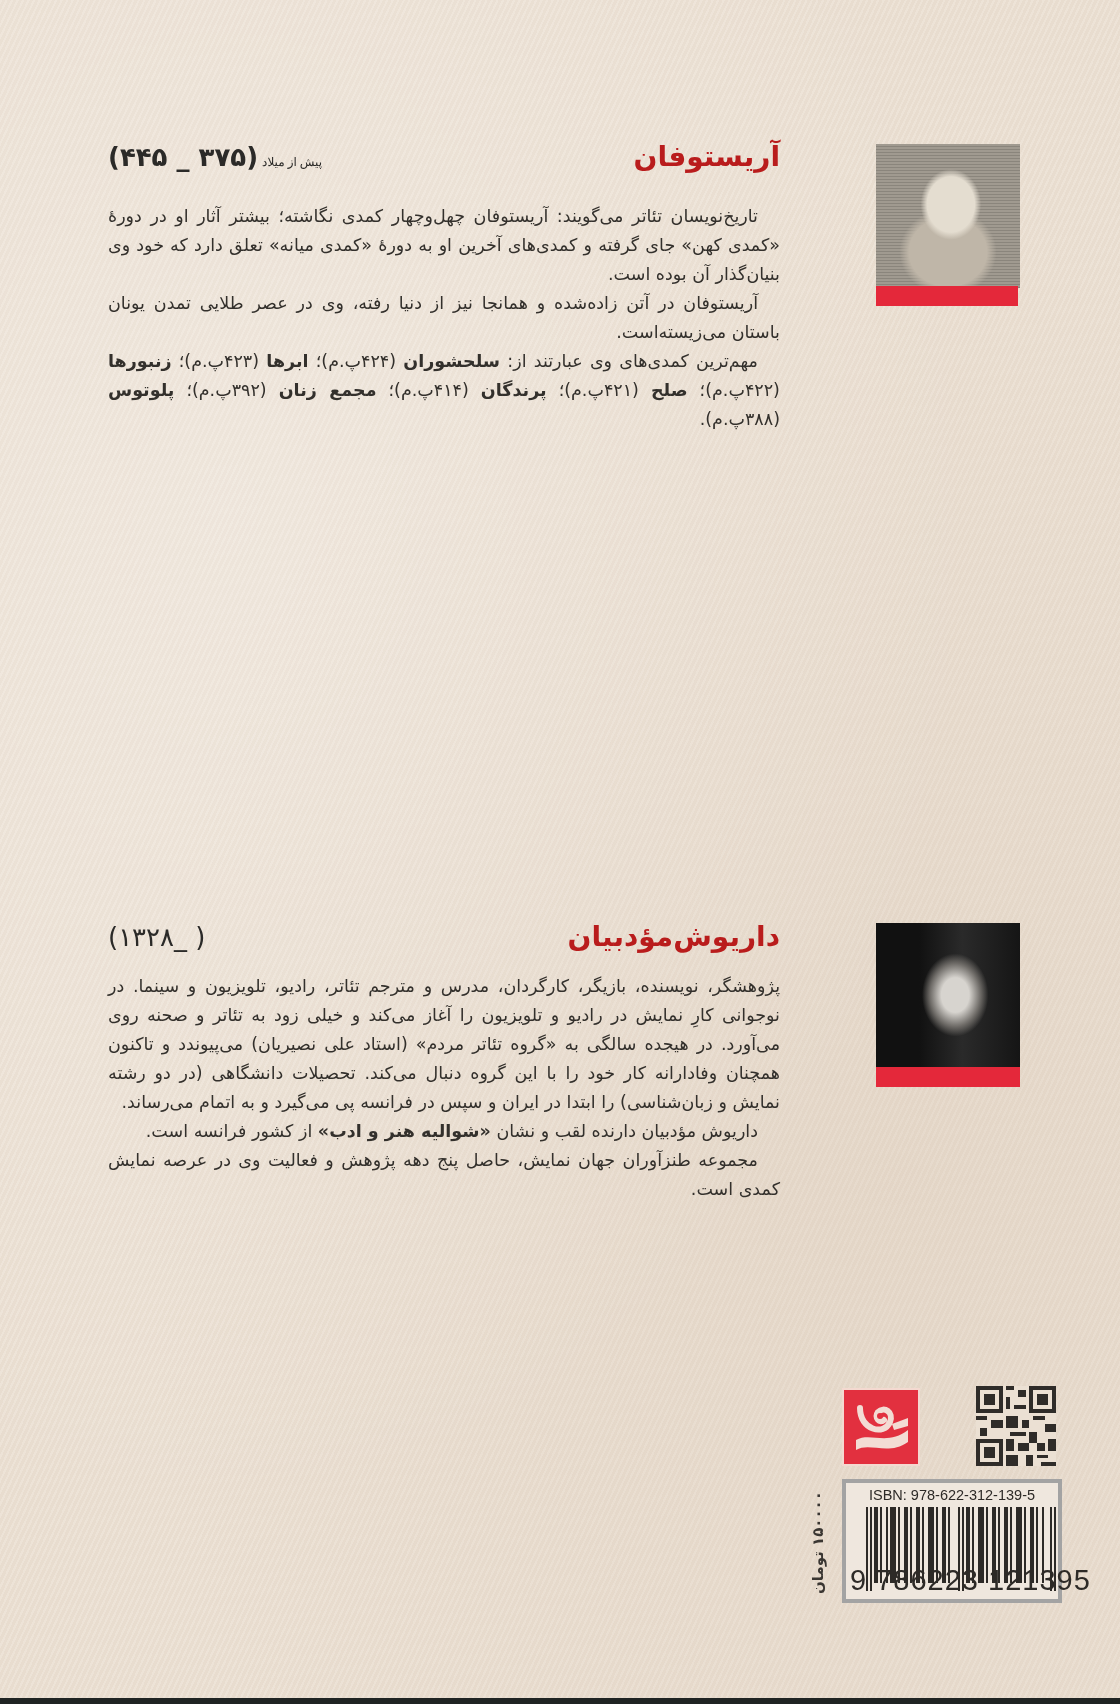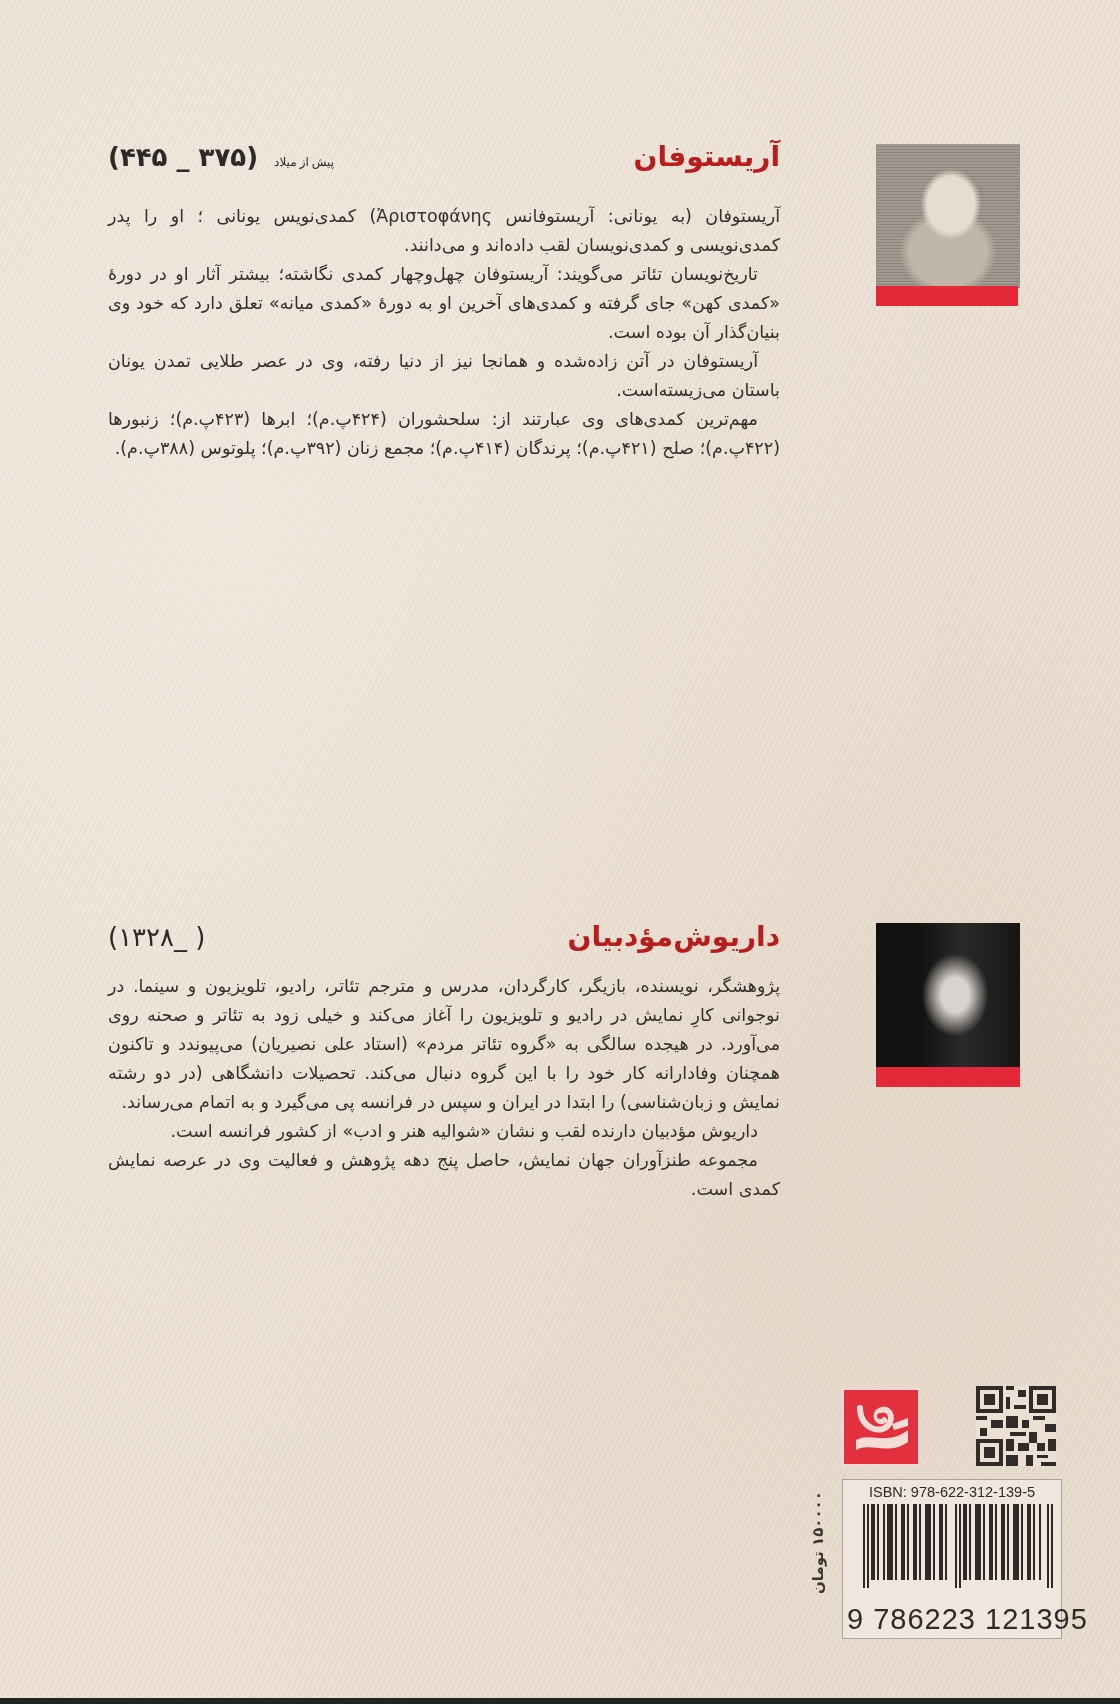--- a/index.html
+++ b/index.html
@@ -22,30 +22,30 @@
     }
     .bottom-edge {
       position: absolute; left: 0; top: 1698px; width: 1120px; height: 6px; background: #1f2423;
     }
     .section { position: absolute; direction: rtl; }
     .title-row {
       position: absolute; right: 0; top: 0; width: 100%;
       display: flex; flex-direction: row; align-items: baseline; justify-content: space-between;
     }
     .name { font-size: 28px; font-weight: bold; color: #b91c1c; }
-    .dates { display: flex; align-items: baseline; gap: 16px; direction: ltr; }
+    .dates { display: flex; align-items: baseline; gap: 4px; direction: ltr; }
     .dates .range { font-size: 26px; font-weight: bold; color: #2b2a28; }
     .dates .era { font-size: 12px; color: #2b2a28; font-family: Liberation Serif, serif; }
     .body-text {
       position: absolute; right: 0; width: 100%;
       font-size: 17.5px; line-height: 29px; text-align: justify; color: #33302c;
     }
     .body-text p { margin: 0; text-indent: 22px; }
     .body-text p.first { text-indent: 0; }
-    .body-text b { font-weight: normal; margin-top: 8px; }
+    .body-text b { font-weight: bold; margin-top: 8px; }
     .portrait {
       position: absolute; width: 144px; height: 144px; overflow: hidden;
     }
     .portrait-1 {
       background:
         radial-gradient(ellipse 30% 35% at 52% 42%, #e4ddd0 0 55%, transparent 70%),
         radial-gradient(ellipse 45% 40% at 50% 75%, #bfb6a8 0 60%, transparent 75%),
         repeating-linear-gradient(0deg, #8a857c 0 1px, #a09a90 1px 3px);
     }
     .portrait-2 {
@@ -54,22 +54,22 @@
         linear-gradient(90deg, #111 0 30%, #2a2a2a 60%, #151515 100%);
     }
     .red-bar { position: absolute; height: 20px; background: #e4283a; }
     .logo {
       position: absolute; left: 842px; top: 1388px; width: 78px; height: 78px;
       background: #e2303f; border: 2px solid #f4d9d0; box-sizing: border-box;
       display: flex; align-items: center; justify-content: center;
     }
     .qr { position: absolute; left: 976px; top: 1386px; width: 80px; height: 80px; }
     .barcode-box {
-      position: absolute; left: 842px; top: 1479px; width: 220px; height: 160px;
-      background: #efe7de; border: 1px solid #a3a3a3; box-sizing: border-box;
+      position: absolute; left: 842px; top: 1479px; width: 220px; height: 124px;
+      background: #efe7de; border: 4px solid #a3a3a3; box-sizing: border-box;
     }
     .isbn-label {
       position: absolute; left: 0; top: 4px; width: 100%; text-align: center;
       font-family: "Liberation Sans", sans-serif; font-size: 14.5px; color: #2d2a27;
     }
     .bars { position: absolute; left: 20px; top: 24px; width: 190px; height: 84px; }
     .barcode-digits {
       position: absolute; left: 4px; bottom: 2px; width: 212px;
       font-family: "Liberation Sans", sans-serif; font-size: 29px; color: #2d2a27;
       letter-spacing: 1px; white-space: pre;
@@ -91,21 +91,20 @@
 
 <div class="section" style="left:108px; top:140px; width:672px; height:480px;">
   <div class="title-row">
     <span class="name">آریستوفان</span>
     <span class="dates">
       <span class="range">(۴۴۵ _ ۳۷۵)</span>
       <span class="era">پیش از میلاد</span>
     </span>
   </div>
   <div class="body-text" style="top:62px;">
-    <p class="first">آریستوفان (به یونانی: آریستوفانس Ἀριστοφάνης) کمدی‌نویس یونانی ؛ او را پدر کمدی‌نویسی و کمدی‌نویسان لقب داده‌اند و می‌دانند.</p>
     <p>تاریخ‌نویسان تئاتر می‌گویند: آریستوفان چهل‌وچهار کمدی نگاشته؛ بیشتر آثار او در دورهٔ «کمدی کهن» جای گرفته و کمدی‌های آخرین او به دورهٔ «کمدی میانه» تعلق دارد که خود وی بنیان‌گذار آن بوده است.</p>
     <p>آریستوفان در آتن زاده‌شده و همانجا نیز از دنیا رفته، وی در عصر طلایی تمدن یونان باستان می‌زیسته‌است.</p>
     <p>
       <span>مهم‌ترین کمدی‌های وی عبارتند از:</span>
       <b>سلحشوران</b>
       <span>(۴۲۴پ.م)</span>؛
       <b>ابرها</b>
       <span>(۴۲۳پ.م)</span>؛
       <b>زنبورها</b>
       <span>(۴۲۲پ.م)</span>؛

